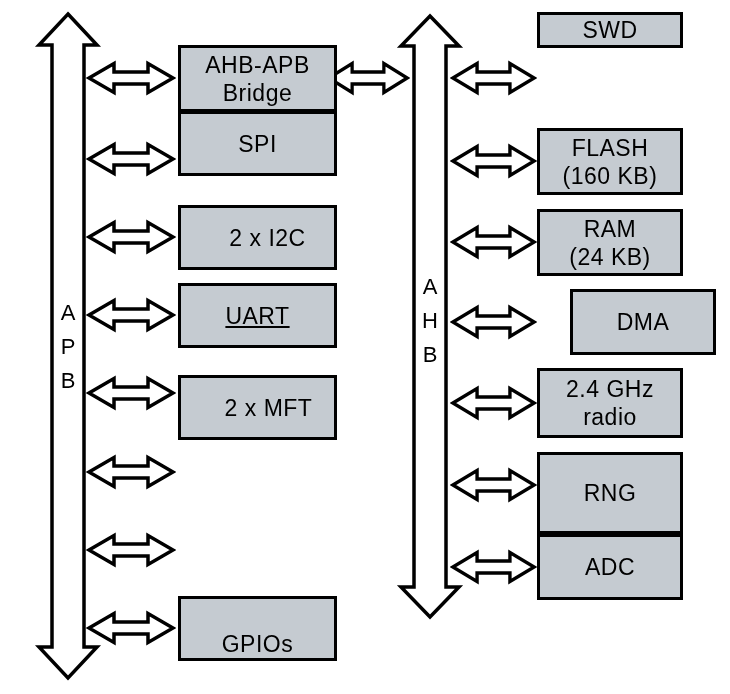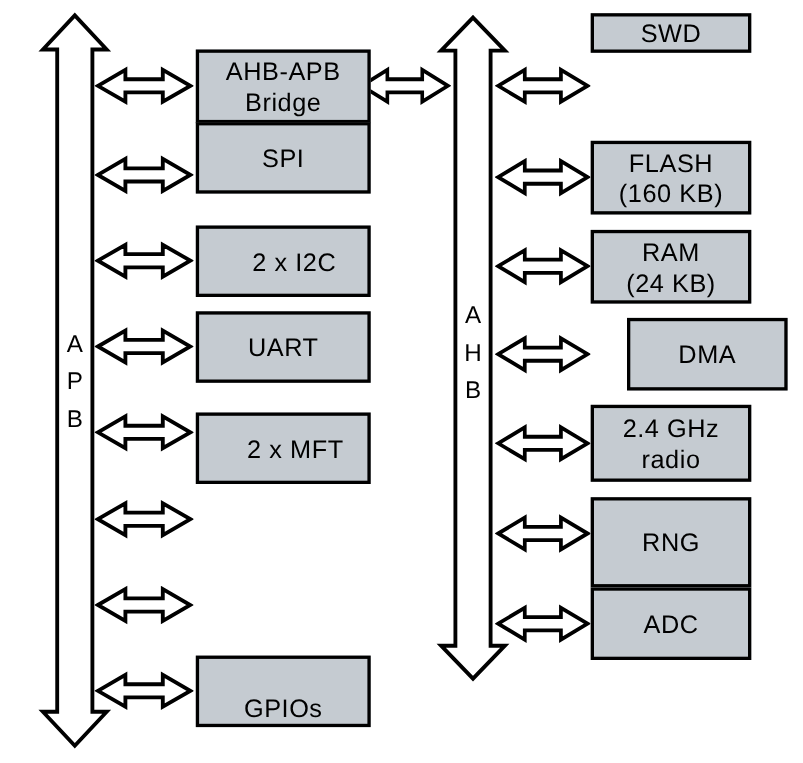--- a/index.html
+++ b/index.html
@@ -124,21 +124,21 @@
   <div class="block left-col" style="top:45px;  height:67px;">
     <span class="blabel">AHB-APB
 Bridge</span>
   </div>
   <div class="block left-col" style="top:111px; height:65px;">
     <span class="blabel">SPI</span>
   </div>
   <div class="block left-col" style="top:205px; height:65px;padding-left:20px;">
     <span class="blabel">2 x I2C</span>
   </div>
-  <div class="block left-col" style="top:283px; height:65px;">
+  <div class="block left-col" style="top:283px; height:65px;text-decoration:underline;">
     <span class="blabel">UART</span>
   </div>
   <div class="block left-col" style="top:375px; height:65px;padding-left:22px;">
     <span class="blabel">2 x MFT</span>
   </div>
   <div class="block left-col" style="top:596px; height:65px;align-items:flex-end;">
     <span class="blabel">GPIOs</span>
   </div>
 
   <div class="block right-col" style="top:12px;  height:36px;">

